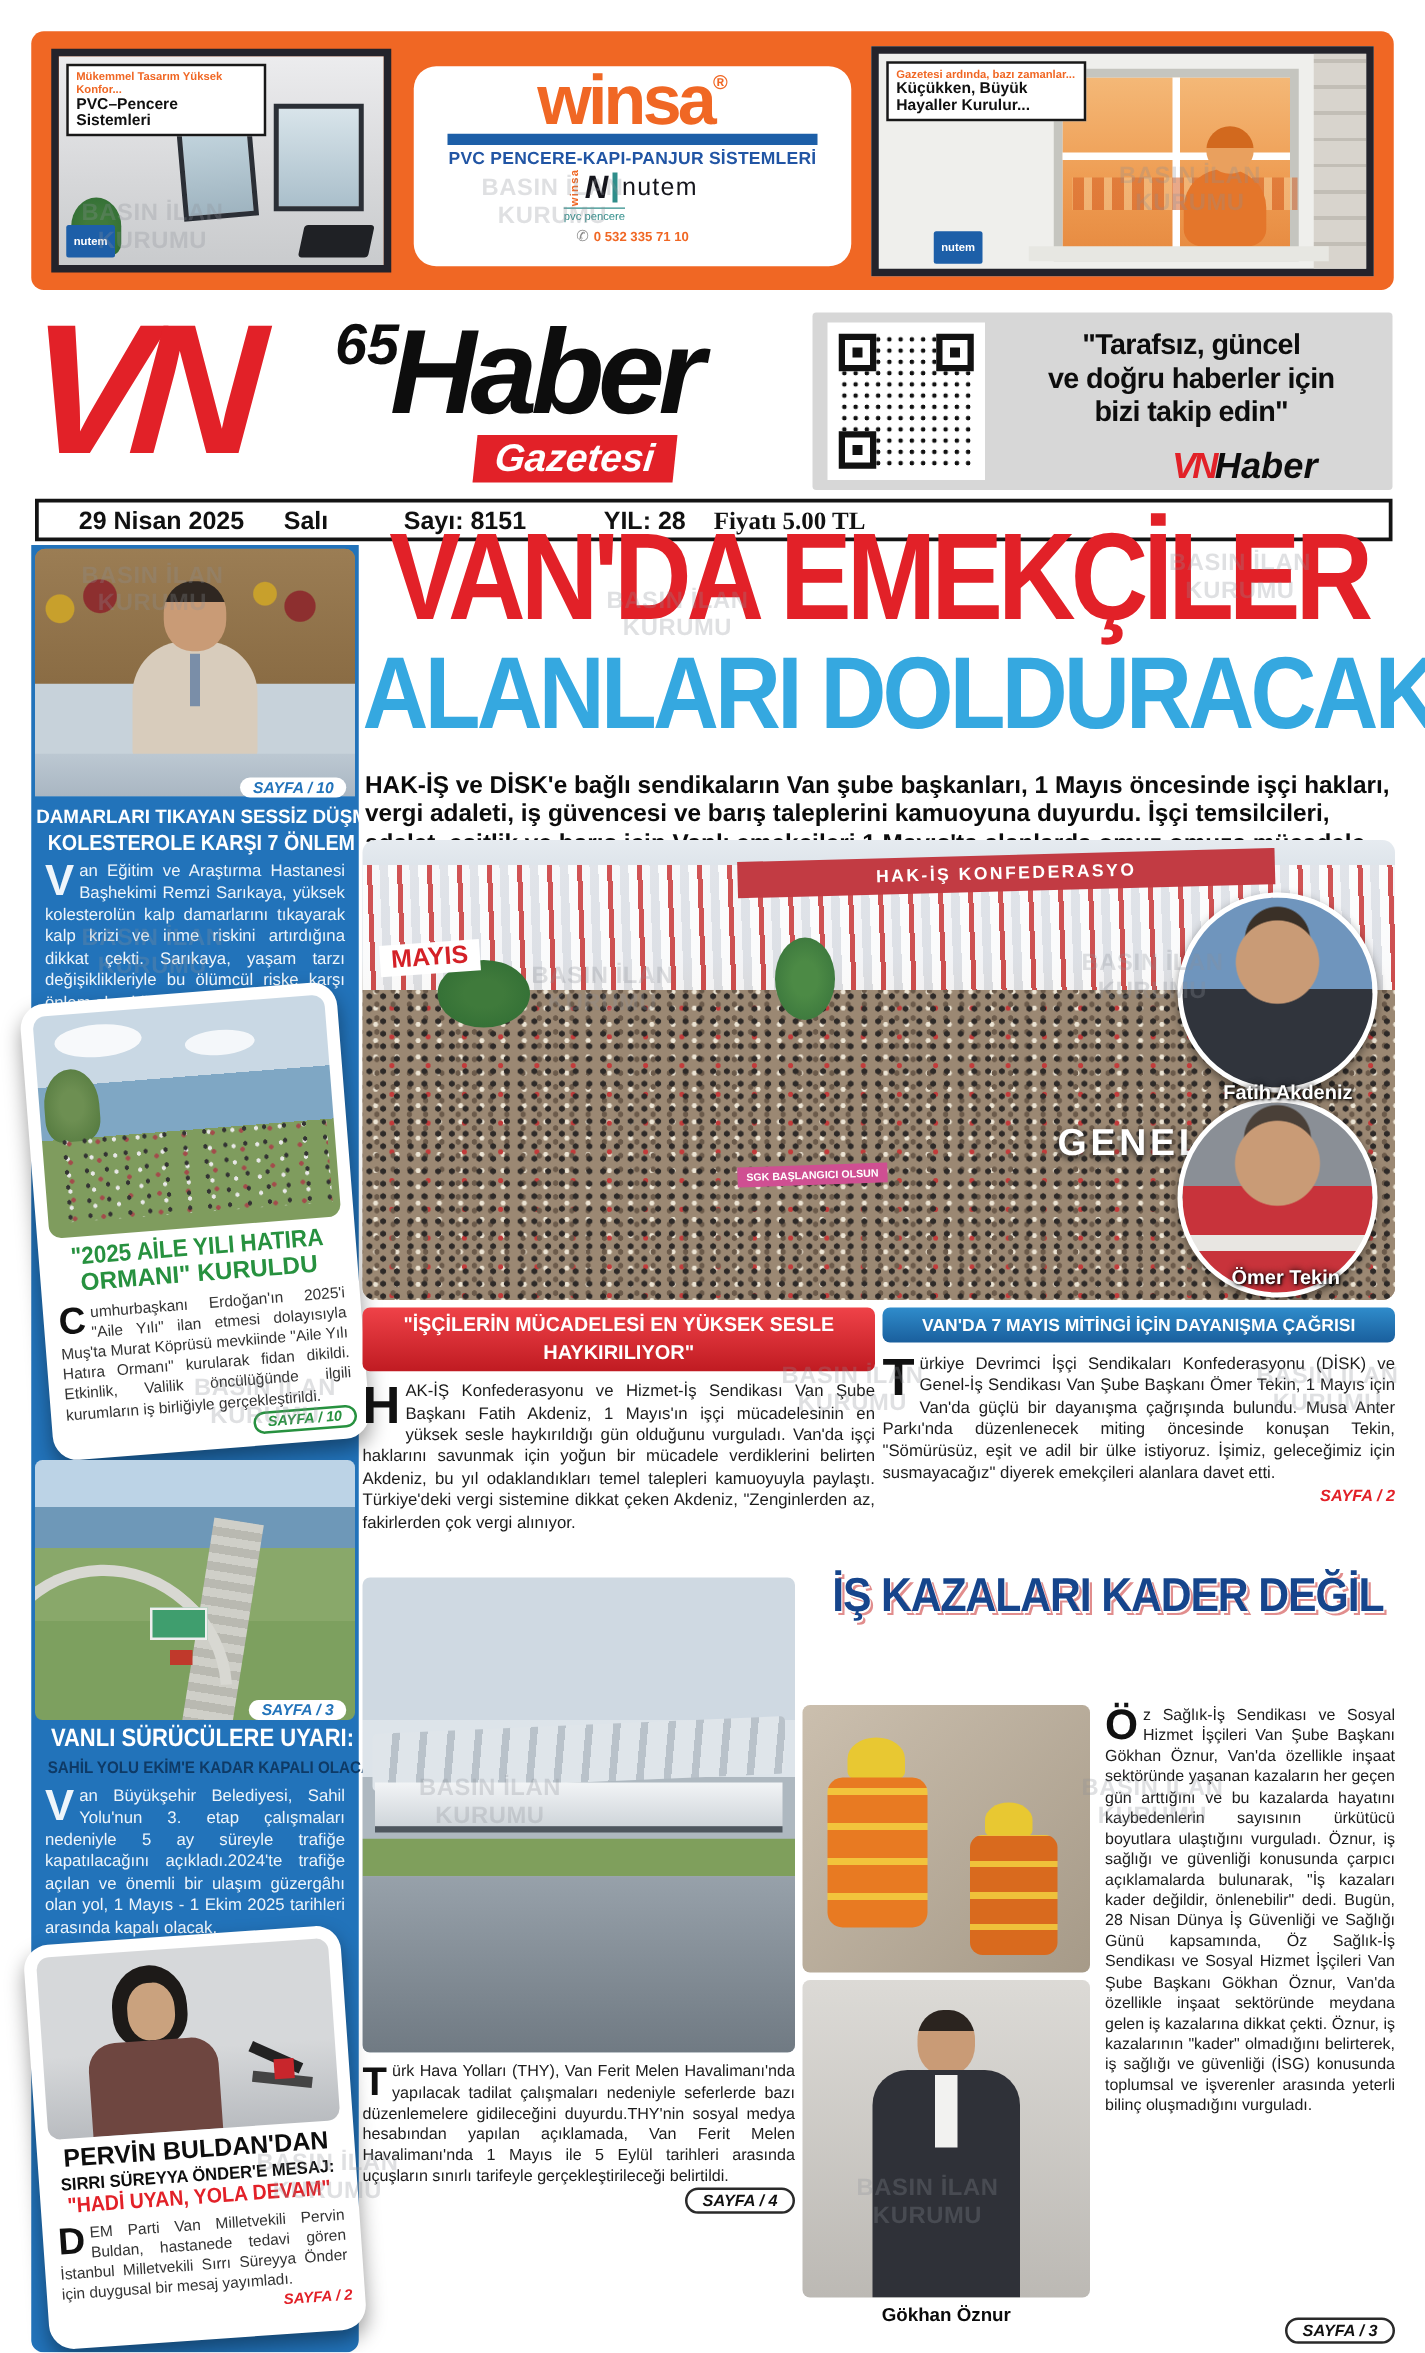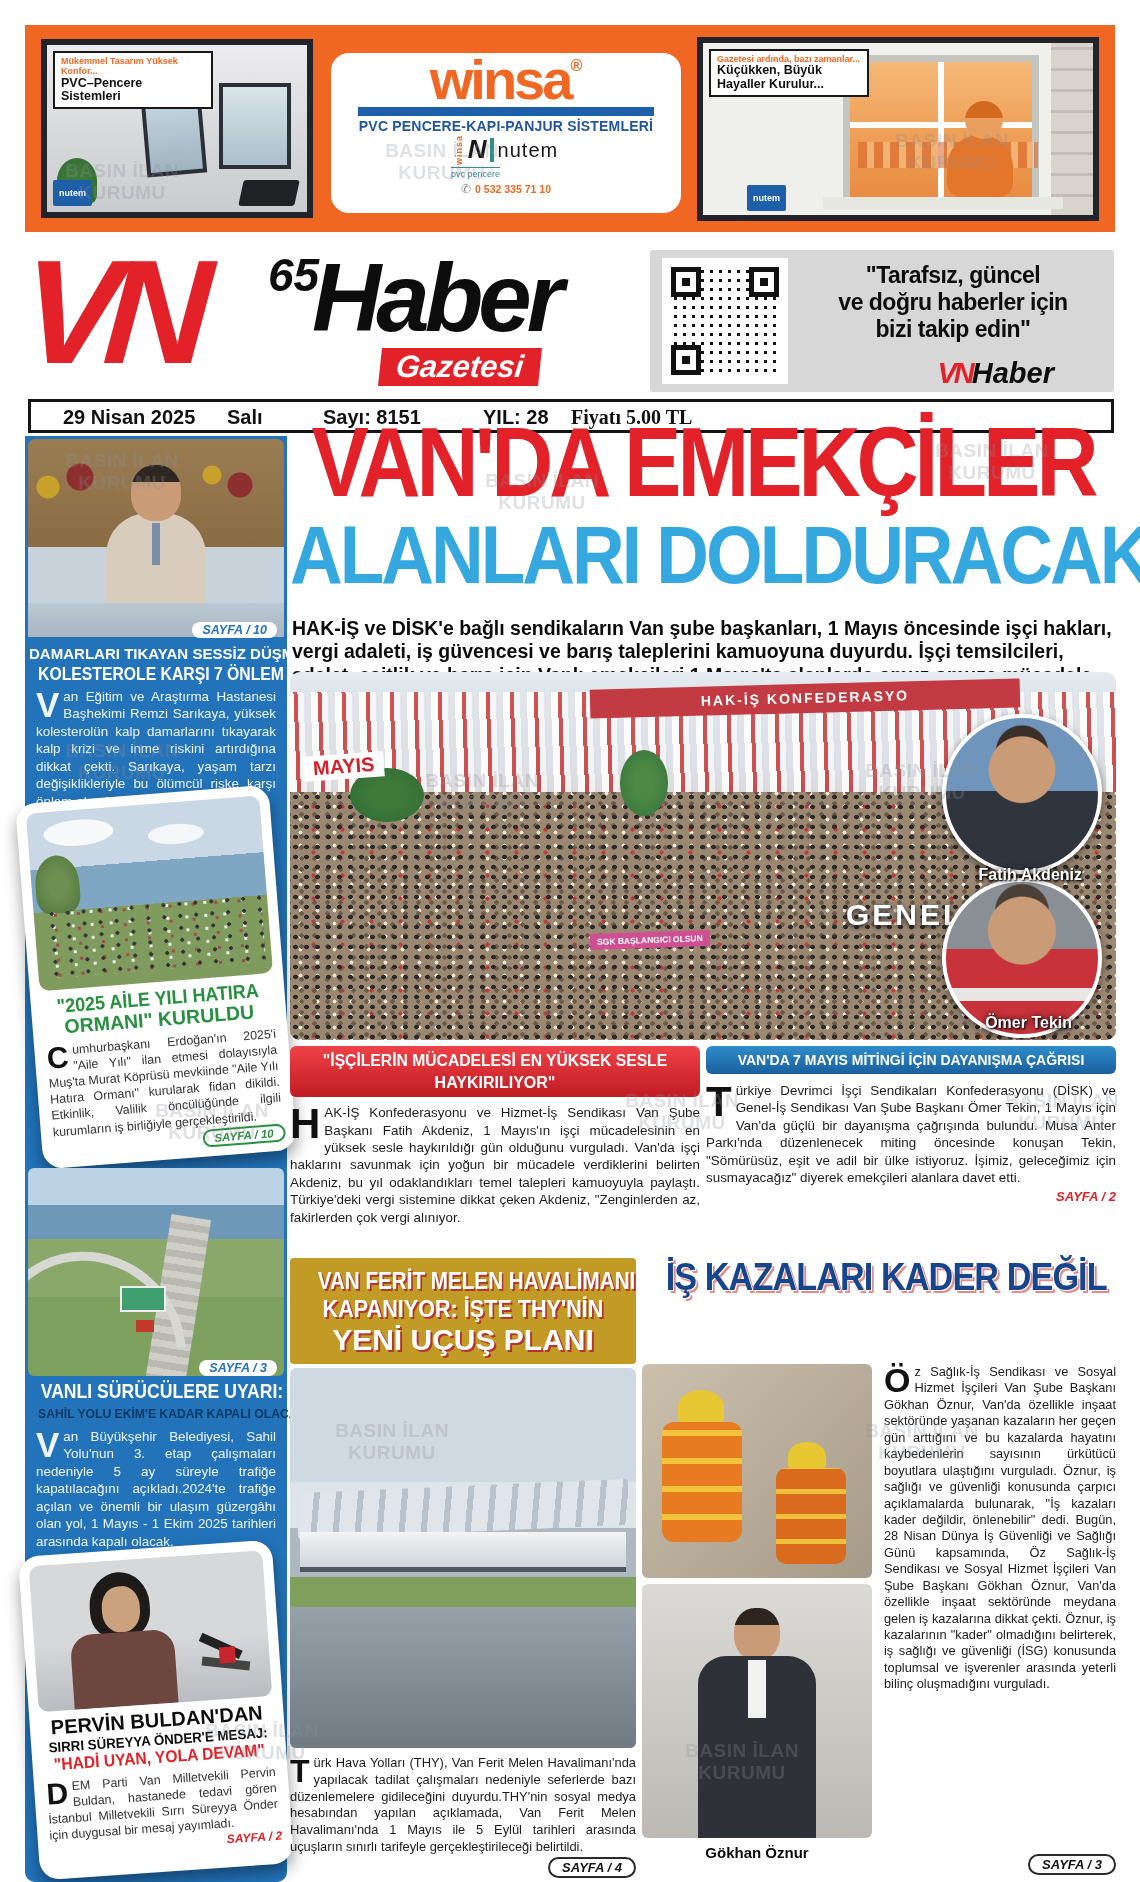--- a/index.html
+++ b/index.html
@@ -4,21 +4,21 @@
 <style>
   html,body{margin:0;padding:0;background:#fff;}
   #page{position:relative;width:1140px;height:1882px;background:#fff;overflow:hidden;
         font-family:"Liberation Sans",sans-serif;color:#111;}
   #page *{box-sizing:border-box;}
   .abs{position:absolute;}
   
   .wm{position:absolute;width:124px;text-align:center;font-weight:bold;font-size:19px;line-height:1.15;
       color:rgba(140,145,152,.28);letter-spacing:.5px;z-index:60;pointer-events:none;}
   
-  .top-ad{position:absolute;left:25px;top:25px;width:1090px;height:207px;background:#f06724;border-radius:0;}
+  .top-ad{position:absolute;left:25px;top:25px;width:1090px;height:207px;background:#f06724;border-radius:10px;}
   .ad-frame{position:absolute;border:6px solid #23232b;background:#e9e9eb;overflow:hidden;}
   .ad-badge{position:absolute;left:6px;top:6px;background:#fff;border:2px solid #181818;padding:3px 6px;z-index:5;max-width:160px;}
   .ad-badge .sm{display:block;color:#f06724;font-weight:bold;font-size:9px;line-height:1.15;}
   .ad-badge .bd{display:block;color:#101010;font-weight:bold;font-size:12.5px;line-height:1.1;}
   .nutem-chip{position:absolute;background:#1d5fa8;color:#fff;font-size:9px;font-weight:bold;
       padding:8px 6px;border-radius:2px;z-index:5;text-align:center;}
   .ad-center{position:absolute;left:306px;top:28px;width:350px;height:160px;background:#fff;border-radius:18px;
       text-align:center;overflow:hidden;}
   .winsa-brand{font-size:56px;font-weight:bold;color:#f06724;letter-spacing:-3px;line-height:.95;}
   .winsa-reg{font-size:16px;font-weight:bold;color:#f06724;vertical-align:28px;}
@@ -307,25 +307,20 @@
     <p class="body-txt" style="margin:7px 0 0 0;"><span class="drop" style="color:#111;font-size:42px;">H</span><span>AK-İŞ Konfederasyonu ve Hizmet-İş Sendikası Van Şube Başkanı Fatih Akdeniz, 1 Mayıs'ın işçi mücadelesinin en yüksek sesle haykırıldığı gün olduğunu vurguladı. Van'da işçi haklarını savunmak için yoğun bir mücadele verdiklerini belirten Akdeniz, bu yıl odaklandıkları temel talepleri kamuoyuyla paylaştı. Türkiye'deki vergi sistemine dikkat çeken Akdeniz, "Zenginlerden az, fakirlerden çok vergi alınıyor.</span></p>
   </div>
 
   <div class="abs" style="left:706px;top:1046px;width:410px;">
     <div class="sub-banner" style="background:linear-gradient(180deg,#2f8ccb,#1a5f9d);padding:6px 2px;font-size:14px;white-space:nowrap;">VAN'DA 7 MAYIS MİTİNGİ İÇİN DAYANIŞMA ÇAĞRISI</div>
     <p class="body-txt" style="margin:8px 0 0 0;"><span class="drop" style="color:#111;font-size:42px;">T</span><span>ürkiye Devrimci İşçi Sendikaları Konfederasyonu (DİSK) ve Genel-İş Sendikası Van Şube Başkanı Ömer Tekin, 1 Mayıs için Van'da güçlü bir dayanışma çağrışında bulundu. Musa Anter Parkı'nda düzenlenecek miting öncesinde konuşan Tekin, "Sömürüsüz, eşit ve adil bir ülke istiyoruz. İşimiz, geleceğimiz için susmayacağız" diyerek emekçileri alanlara davet etti.</span></p>
     <div style="text-align:right;color:#e22128;font-weight:bold;font-style:italic;font-size:13px;margin-top:2px;">SAYFA / 2</div>
   </div>
 
   <div class="abs" style="left:290px;top:1258px;width:346px;">
-    <div class="gold-banner">
-      <div style="font-size:24px;white-space:nowrap;transform:scaleX(.86);">VAN FERİT MELEN HAVALİMANI</div>
-      <div style="font-size:24px;white-space:nowrap;transform:scaleX(.9);">KAPANIYOR: İŞTE THY'NİN</div>
-      <div style="font-size:30px;white-space:nowrap;">YENİ UÇUŞ PLANI</div>
-    </div>
     <div class="photo" style="height:380px;margin-top:4px;border-radius:6px;background:
          linear-gradient(180deg,#cfd9e2 0 30%,#dde4ea 30% 42%,#aeb8c0 42% 100%);">
       <div class="abs" style="left:8px;right:8px;top:118px;height:46px;border-radius:4px;transform:skewY(-2.5deg);
            background:repeating-linear-gradient(95deg,#dfe5ea 0 16px,#b9c2ca 16px 22px);"></div>
       <div class="abs" style="left:10px;right:10px;top:164px;height:40px;border-bottom:5px solid #4e565e;
            background:linear-gradient(#f2f4f6,#cfd5da);"></div>
       <div class="abs" style="left:0;right:0;top:209px;height:30px;background:#7f9f5c;"></div>
       <div class="abs" style="left:0;right:0;top:239px;bottom:0;background:linear-gradient(#97a1aa,#707a83);"></div>
     </div>
     <p class="body-txt" style="margin:7px 0 0 0;font-size:12.9px;"><span class="drop" style="color:#111;font-size:32px;">T</span><span>ürk Hava Yolları (THY), Van Ferit Melen Havalimanı'nda yapılacak tadilat çalışmaları nedeniyle seferlerde bazı düzenlemelere gidileceğini duyurdu.THY'nin sosyal medya hesabından yapılan açıklamada, Van Ferit Melen Havalimanı'nda 1 Mayıs ile 5 Eylül tarihleri arasında uçuşların sınırlı tarifeyle gerçekleştirileceği belirtildi.</span></p>

